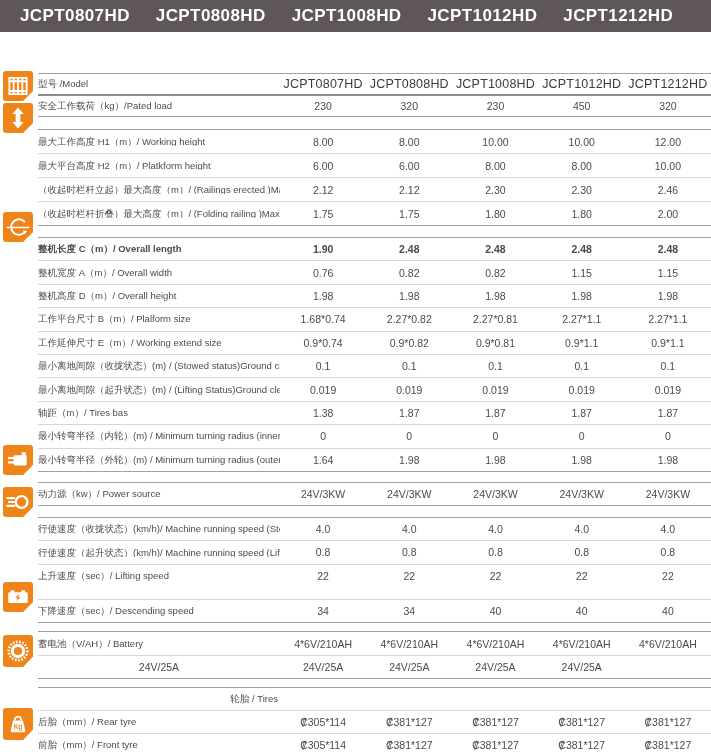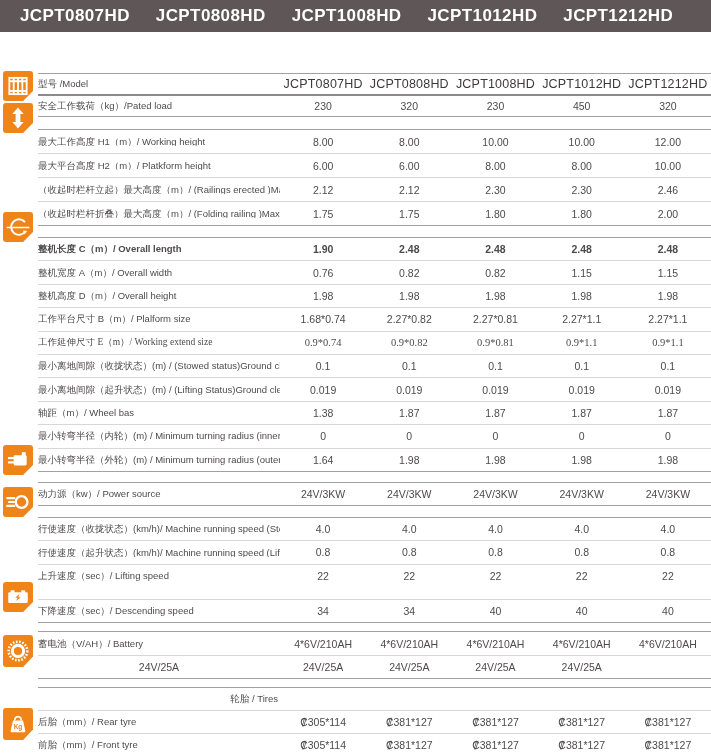--- a/index.html
+++ b/index.html
@@ -185,21 +185,21 @@
         <div class="cell-val">1.98</div>
       </div>
       <div class="row" style="height: 22.4px;">
         <div class="cell-label">工作平台尺寸 B（m）/ Plalform size</div>
         <div class="cell-val">1.68*0.74</div>
         <div class="cell-val">2.27*0.82</div>
         <div class="cell-val">2.27*0.81</div>
         <div class="cell-val">2.27*1.1</div>
         <div class="cell-val">2.27*1.1</div>
       </div>
-      <div class="row" style="height: 22.4px; font-family: Liberation Serif, serif;">
+      <div class="row" style="height: 22.4px;">
         <div class="cell-label">工作延伸尺寸 E（m）/ Working extend size</div>
         <div class="cell-val">0.9*0.74</div>
         <div class="cell-val">0.9*0.82</div>
         <div class="cell-val">0.9*0.81</div>
         <div class="cell-val">0.9*1.1</div>
         <div class="cell-val">0.9*1.1</div>
       </div>
       <div class="row" style="height: 22.4px;">
         <div class="cell-label">最小离地间隙（收拢状态）(m) / (Stowed status)Ground clearance</div>
         <div class="cell-val">0.1</div>
@@ -210,21 +210,21 @@
       </div>
       <div class="row" style="height: 22.4px;">
         <div class="cell-label">最小离地间隙（起升状态）(m) / (Lifting Status)Ground clearance</div>
         <div class="cell-val">0.019</div>
         <div class="cell-val">0.019</div>
         <div class="cell-val">0.019</div>
         <div class="cell-val">0.019</div>
         <div class="cell-val">0.019</div>
       </div>
       <div class="row" style="height: 22.4px;">
-        <div class="cell-label">轴距（m）/ Wheel bas</div>
+        <div class="cell-label">轴距（m）/ Tires bas</div>
         <div class="cell-val">1.38</div>
         <div class="cell-val">1.87</div>
         <div class="cell-val">1.87</div>
         <div class="cell-val">1.87</div>
         <div class="cell-val">1.87</div>
       </div>
       <div class="row" style="height: 22.4px;">
         <div class="cell-label">最小转弯半径（内轮）(m) / Minimum turning radius (inner wheel)</div>
         <div class="cell-val">0</div>
         <div class="cell-val">0</div>

